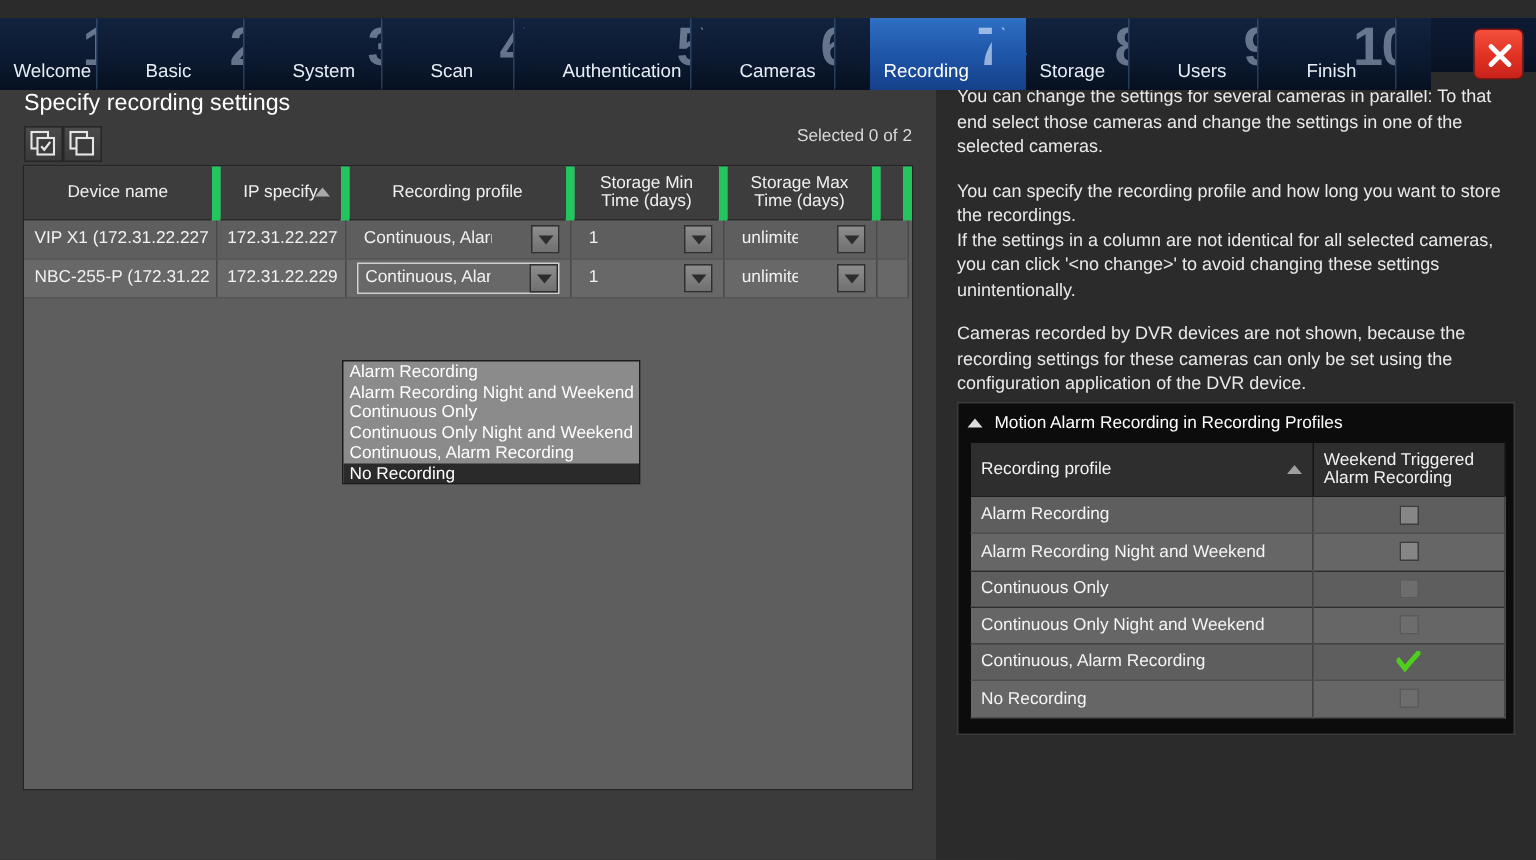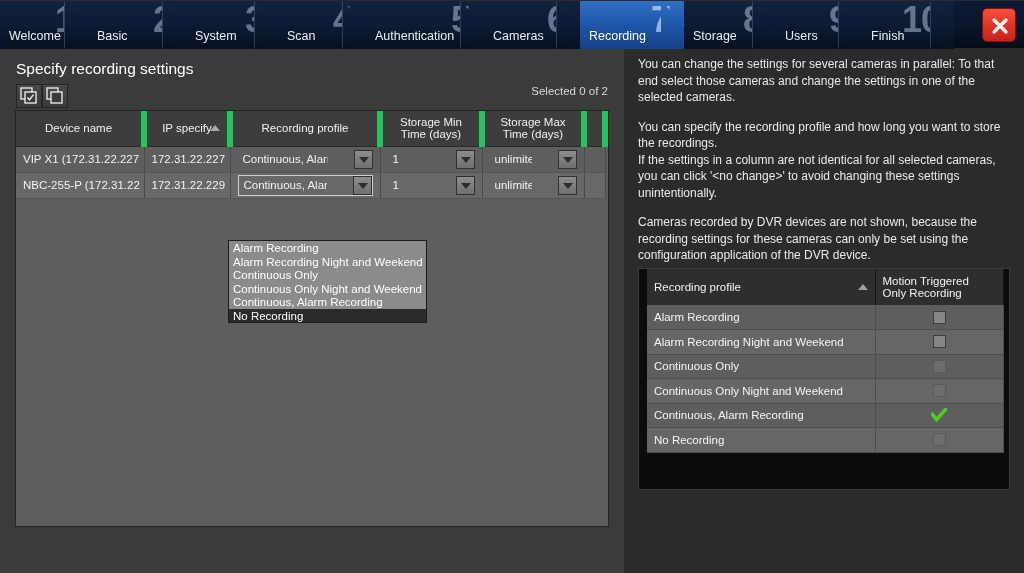--- a/index.html
+++ b/index.html
@@ -5,21 +5,21 @@
   * { box-sizing: border-box; margin: 0; padding: 0; }
   html, body {
     width: 1024px; height: 573px;
     background: #2b2b2b;
     font-family: "Liberation Sans", sans-serif;
     overflow: hidden;
   }
 
   
   .wizard-bar {
-    position: absolute; left: 0; top: 1px; width: 1024px; height: 48px;
+    position: absolute; left: 0; top: 12px; width: 1024px; height: 48px;
     background: linear-gradient(180deg, #0d1a33 0%, #0a1529 55%, #050c18 100%);
     overflow: hidden;
   }
   .step {
     position: absolute; top: 0; height: 48px;
     background: linear-gradient(180deg, #12233f 0%, #0c1a31 55%, #061020 100%);
   }
   .step::after {
     content: ""; position: absolute; right: -1px; top: 0;
     width: 24px; height: 48px;
@@ -386,29 +386,33 @@
 <div class="right-pane">
   <div id="help-host">
       <div class="help-p">You can change the settings for several cameras in parallel: To that end select those cameras and change the settings in one of the selected cameras.</div>
       <div class="help-p">You can specify the recording profile and how long you want to store the recordings.</div>
       <div class="help-p" style="margin-top: -13px;">If the settings in a column are not identical for all selected cameras, you can click '&lt;no change&gt;' to avoid changing these settings unintentionally.</div>
       <div class="help-p">Cameras recorded by DVR devices are not shown, because the recording settings for these cameras can only be set using the configuration application of the DVR device.</div>
     </div>
 </div>
 
 <div class="collapsible">
+  <div class="collapsible-head">
+    <span class="chev-up"></span>
+    <span>Motion Alarm Recording in Recording Profiles</span>
+  </div>
   <table class="profile-grid">
     <colgroup>
         <col style="width:228px">
         <col style="width:128px">
       </colgroup>
     <thead>
         <tr id="profile-head">
           <th><span>Recording profile</span><span class="sort-asc"></span></th>
-          <th><span>Motion Triggered Only Recording</span></th>
+          <th><span>Weekend Triggered Alarm Recording</span></th>
         </tr>
       </thead>
     <tbody id="profile-body">
         <tr class="pr-a">
           <td class="">Alarm Recording</td>
           <td class="cb-cell"><span class="cbox"></span></td>
         </tr>
         <tr class="pr-b">
           <td class="">Alarm Recording Night and Weekend</td>
           <td class="cb-cell"><span class="cbox"></span></td>

